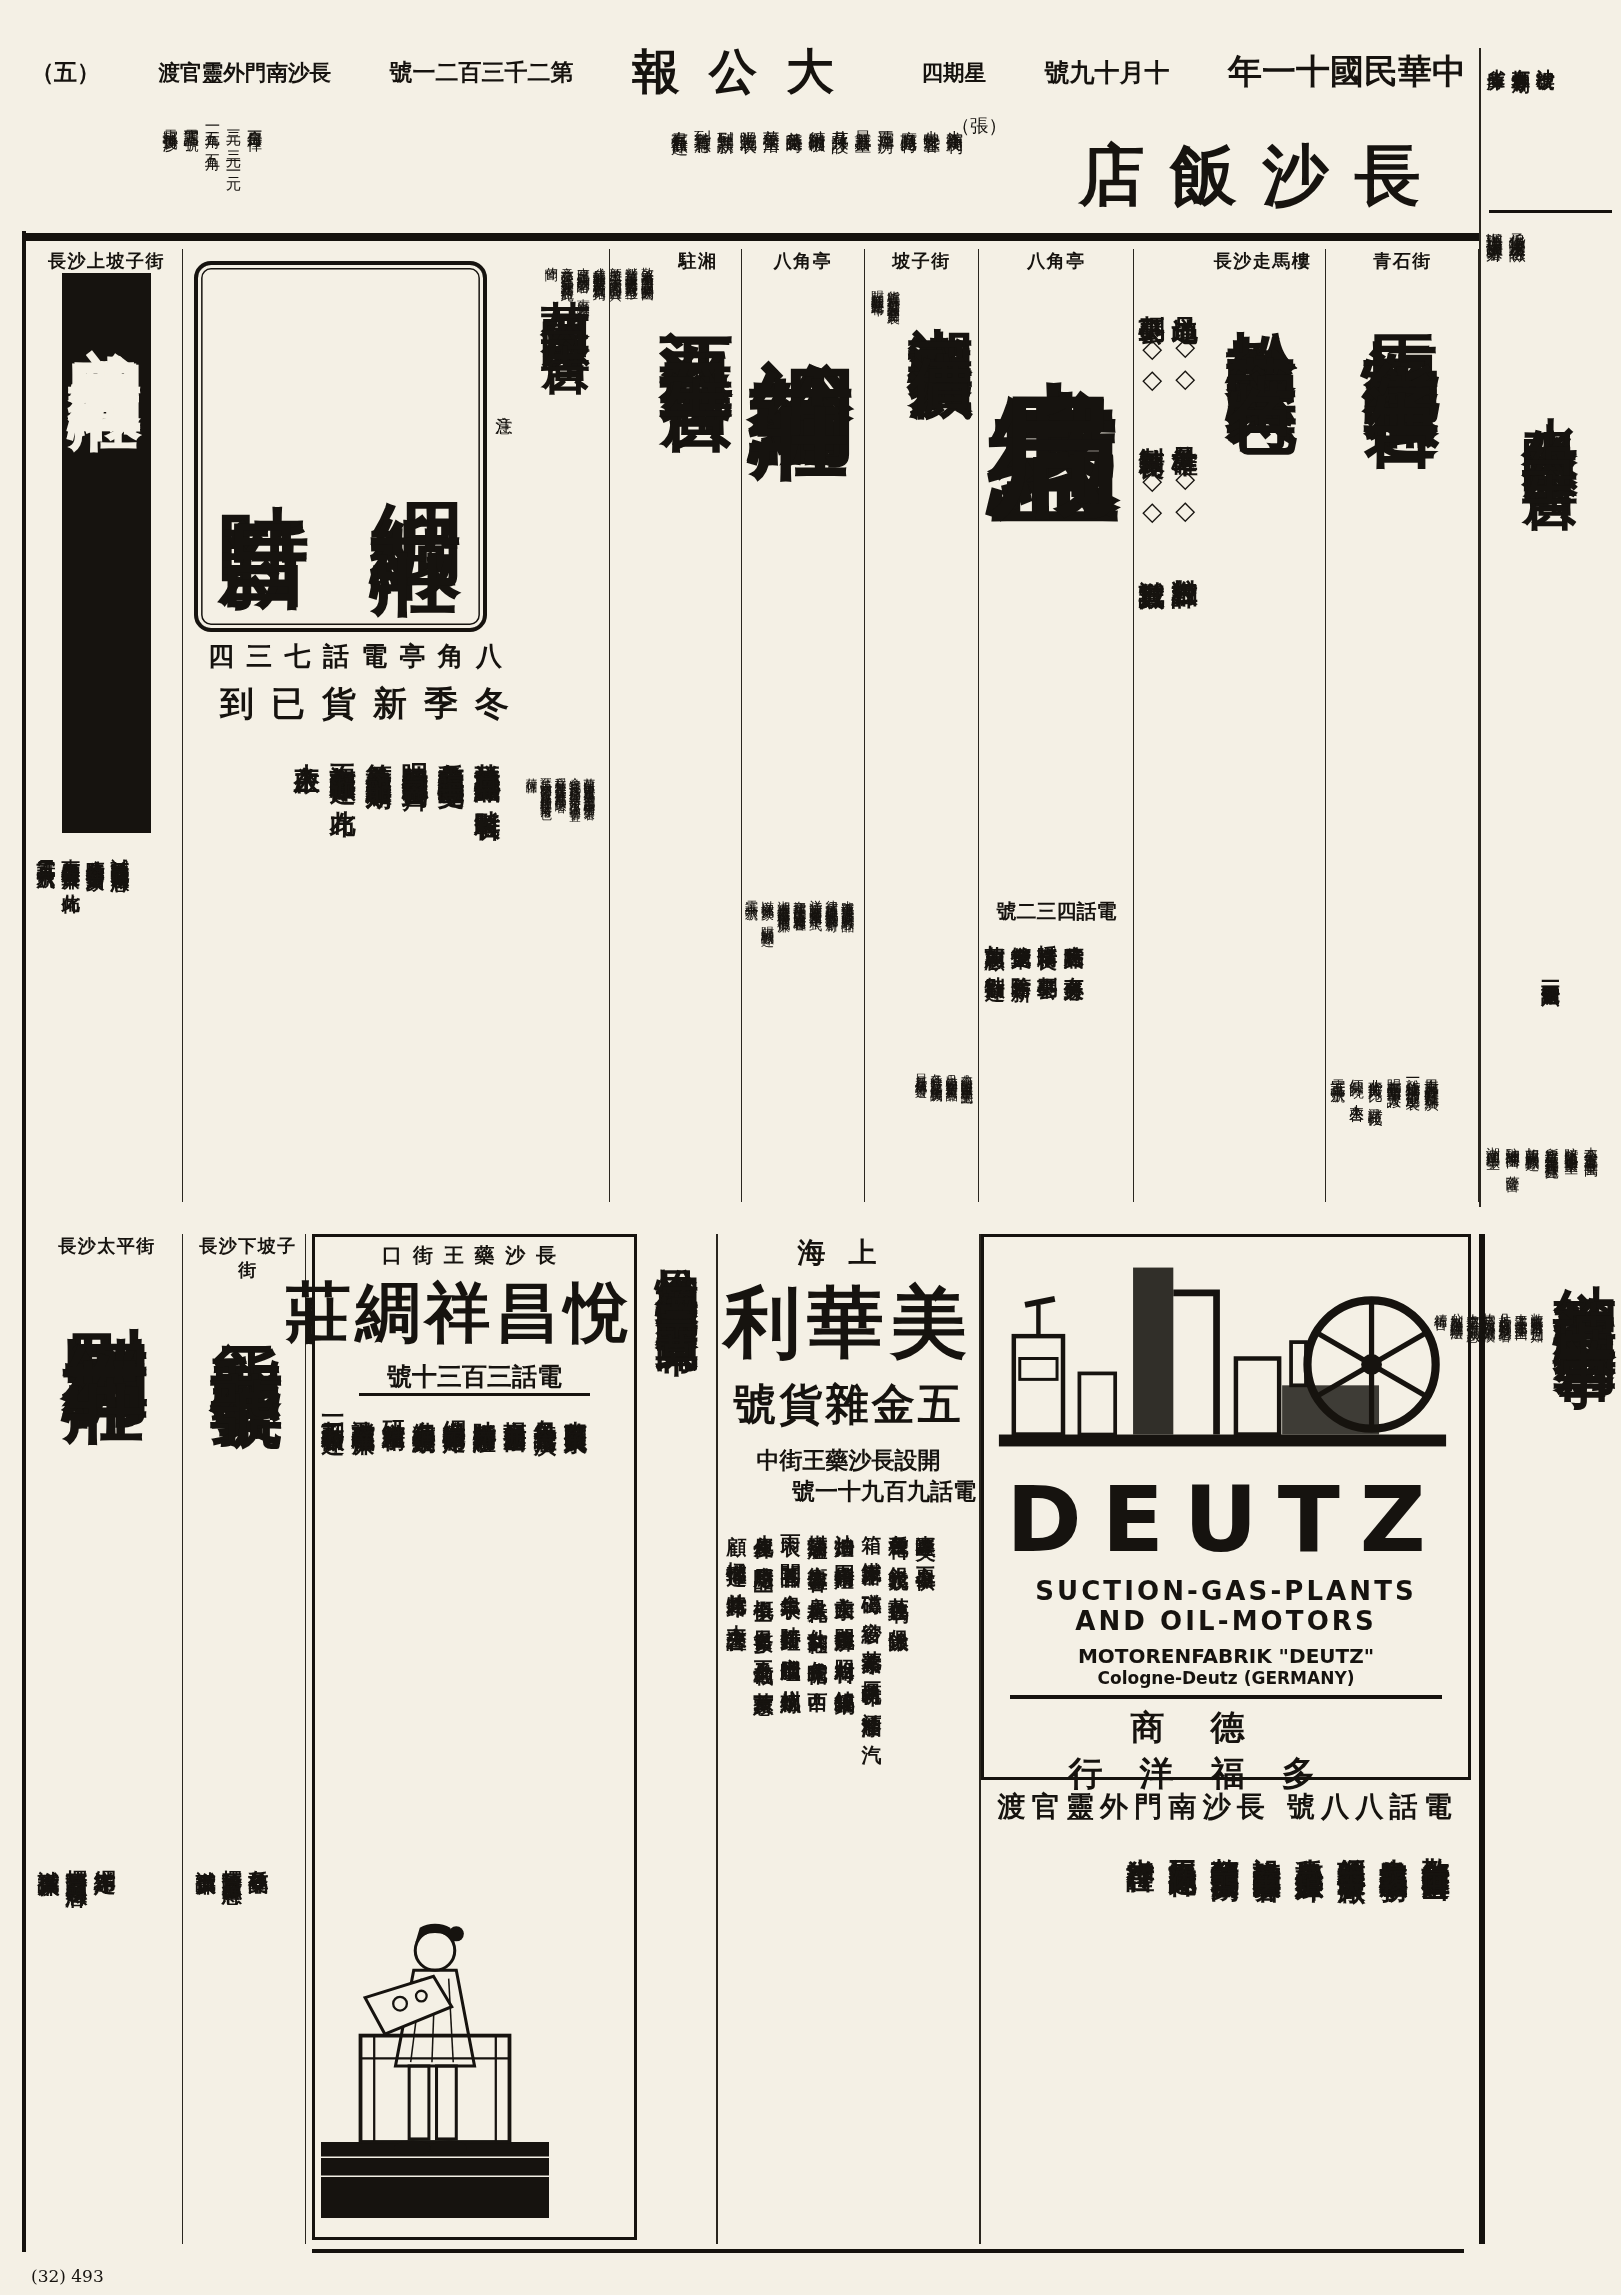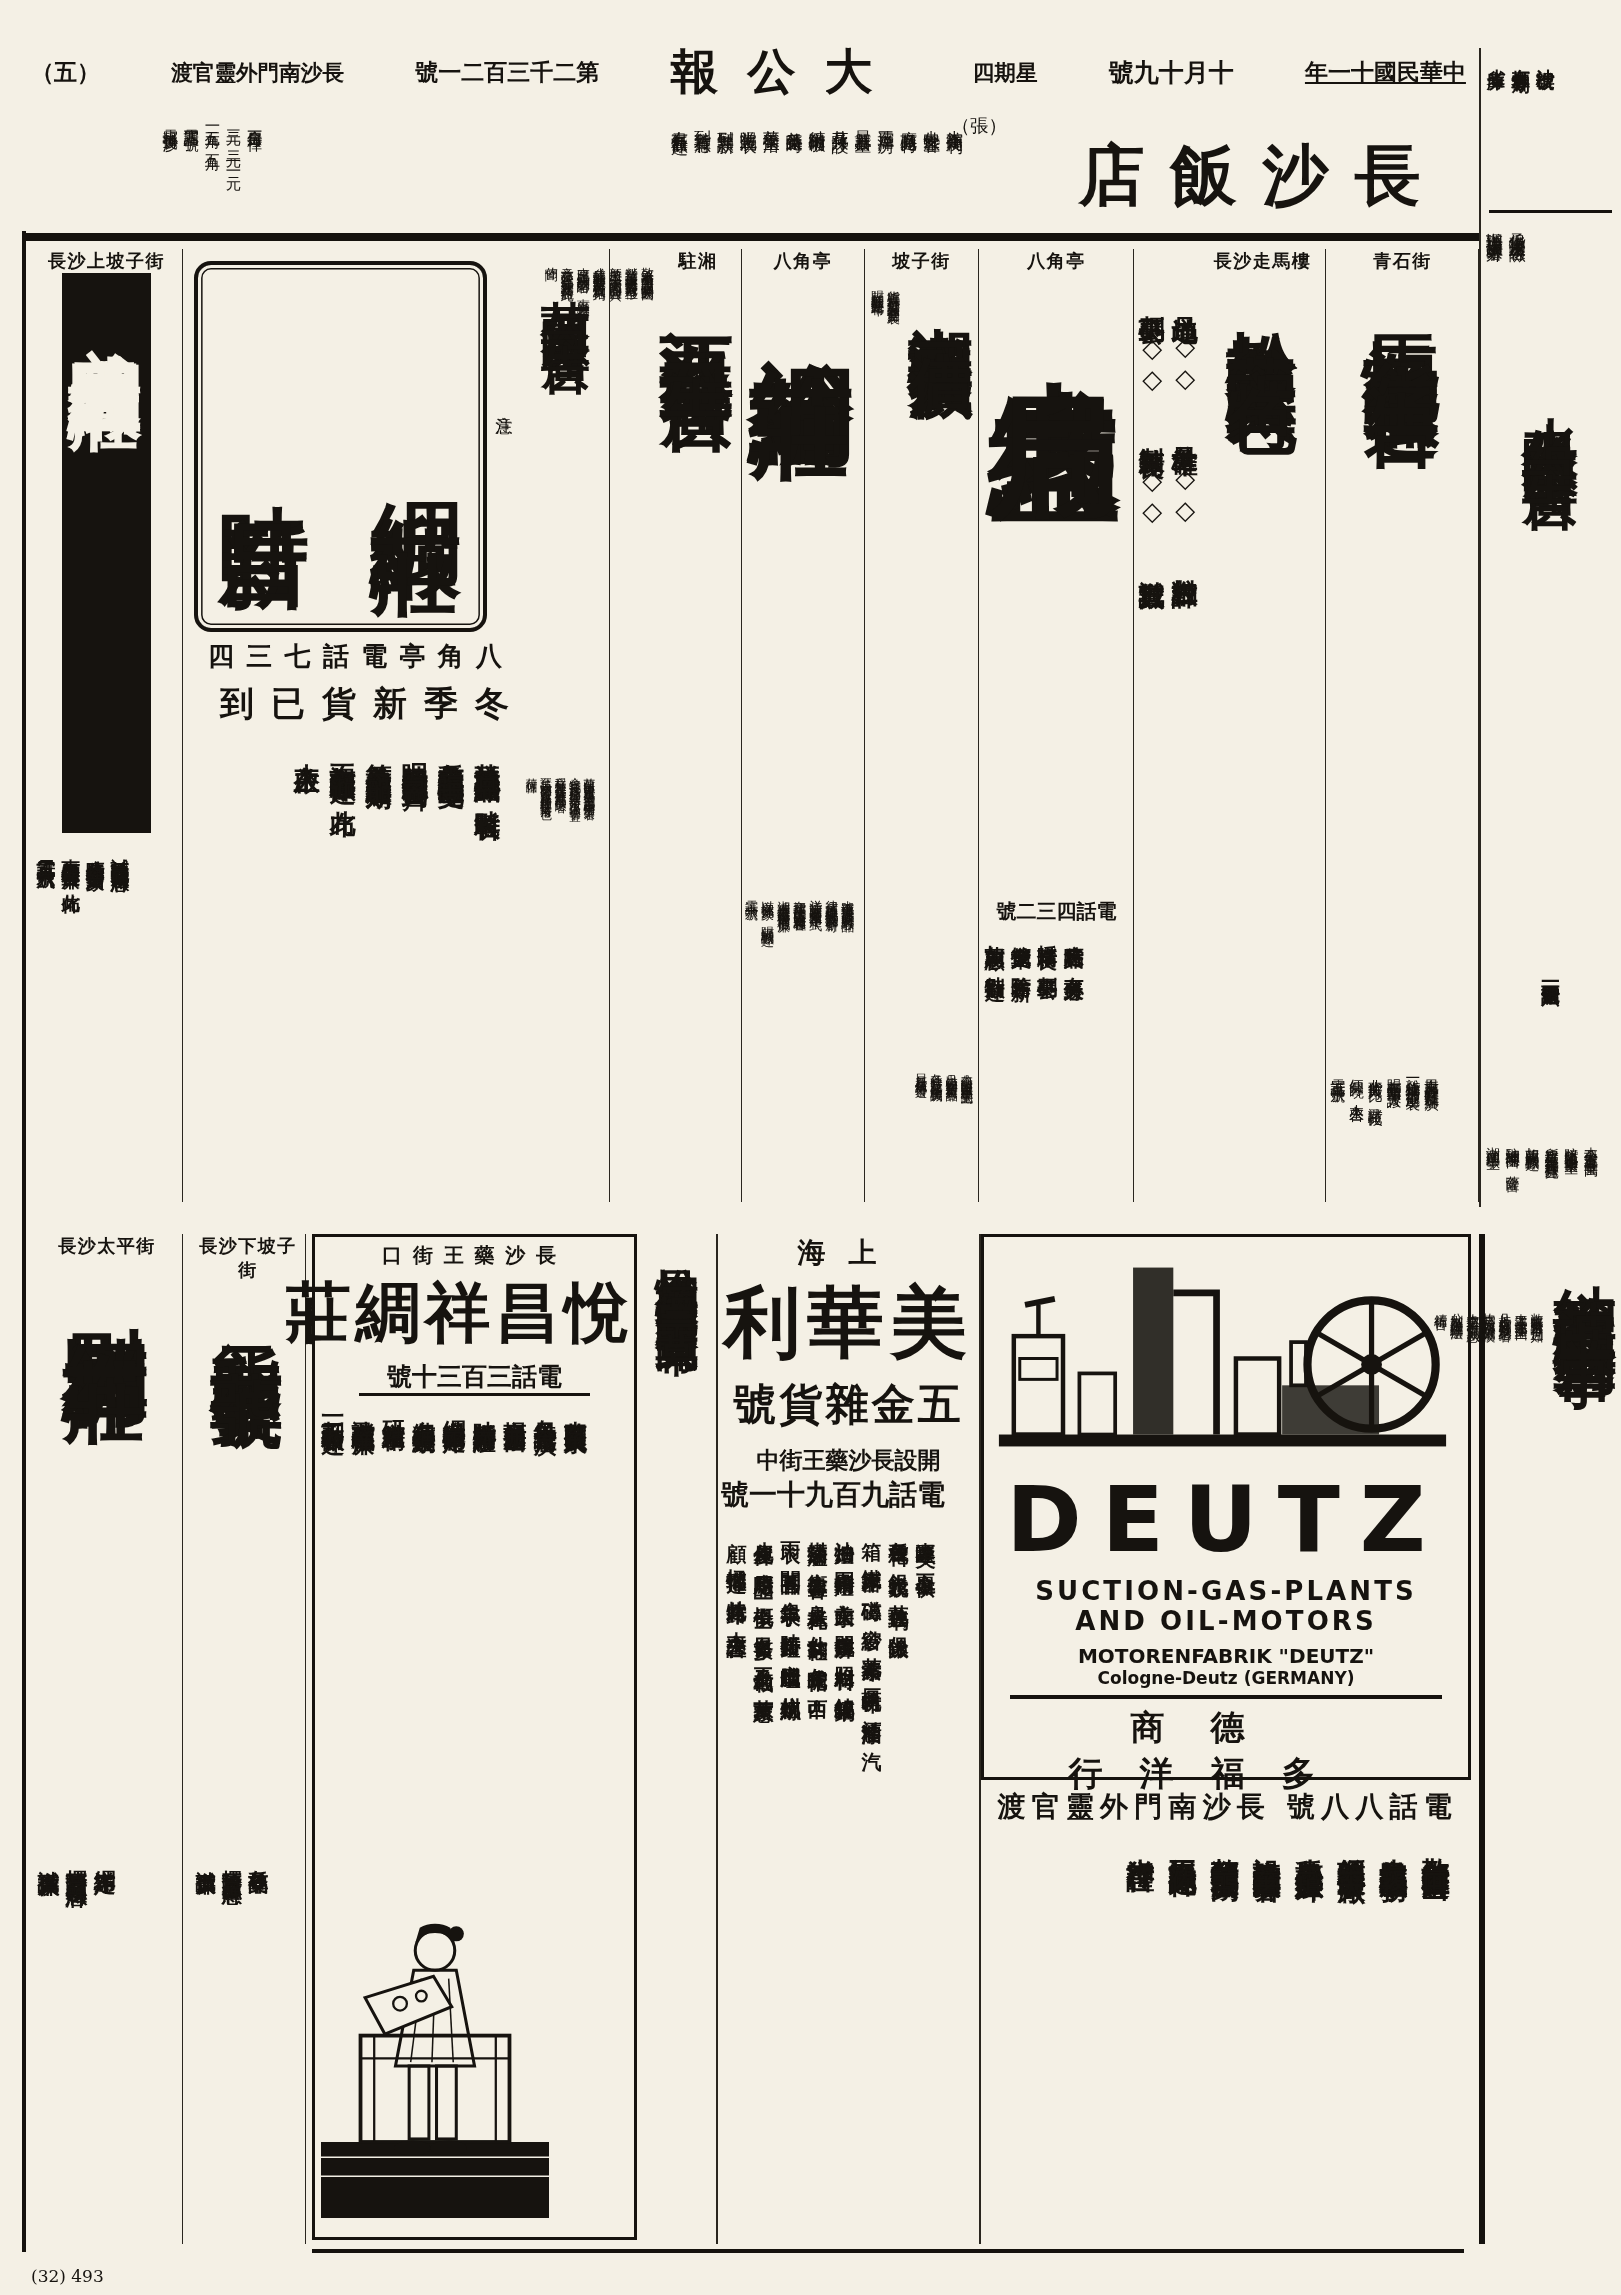--- a/index.html
+++ b/index.html
@@ -30,21 +30,21 @@
 
   <div class="rule" style="left:21.6px;top:231px;width:4.6px;height:2021px;"></div>
 
   <div class="abs" style="left:31px;top:45px;width:1435px;height:54px;display:flex;align-items:center;justify-content:space-between;">
     <span style="font-size:23px;font-weight:700;">（五）</span>
     <span class="rtl" style="font-size:21.6px;font-weight:700;">長沙南門外靈官渡</span>
     <span class="rtl" style="font-size:23px;font-weight:700;">第二千三百二一號</span>
     <span class="rtl" style="font-size:48px;font-weight:700;letter-spacing:29px;">大公報</span>
     <span class="rtl" style="font-size:21.6px;font-weight:700;">星期四</span>
     <span class="rtl" style="font-size:25px;font-weight:700;">十月十九號</span>
-    <span class="rtl" style="font-size:23px;font-weight:700;text-decoration:underline;">中華民國十一年</span>
+    <span class="rtl" style="font-size:34px;font-weight:700;">中華民國十一年</span>
   </div>
 
   <div class="abs" style="left:31px;top:108px;width:1431px;height:123px;">
     <span class="rtl abs" style="right:15.4px;top:23px;font-size:66px;font-weight:700;letter-spacing:26px;margin-left:13px;">長沙飯店</span>
     <span class="abs" style="right:455px;top:4.6px;font-size:18.5px;">（張）</span>
     <div class="cols abs smalltxt" style="right:494px;top:9.3px;width:679px;height:108px;">
 
     <div class="col">本館爲便利</div>
         <div class="col">中外旅客暨</div>
         <div class="col">廠商起見特</div>
@@ -286,21 +286,21 @@
       <div class="col" style="margin:0 10.8px;">敝行均可代爲辦理倘蒙下問</div>
       <div class="col" style="margin:0 10.8px;">無不竭誠歡迎此佈</div>
       <div class="col" style="margin:0 10.8px;">本洋行謹啓</div>
     </div>
 
   <div class="bblk" style="left:716px;width:255px;border-right:2.3px solid #2a261f;border-left:2.3px solid #2a261f;padding:0 3.1px;">
     <div class="rtl" style="text-align:center;font-size:28px;font-weight:700;letter-spacing:23px;">上海</div>
     <div class="rtl" style="text-align:center;font-size:77px;font-weight:700;letter-spacing:6.2px;font-family:'DejaVu Serif',serif;">美華利</div>
     <div class="rtl" style="text-align:center;font-size:43px;font-weight:700;letter-spacing:3.1px;">五金雜貨號</div>
     <div class="rtl" style="text-align:center;font-size:23px;font-weight:700;margin-top:10.8px;">開設長沙藥王街中</div>
-    <div class="rtl" style="text-align:left;font-size:28px;font-weight:700;">電話九百九十一號</div>
+    <div class="rtl" style="text-align:right;font-size:23px;font-weight:700;">電話九百九十一號</div>
     <div class="cols" style="height:694px;font-size:20px;font-weight:700;margin-top:12.3px;">
 
     <div class="col" style="margin:0 4.6px;">專運歐美 五金器俱</div>
         <div class="col" style="margin:0 4.6px;">各種電料 銀光衣鏡 花色玻璃 保險銀</div>
         <div class="col" style="margin:0 4.6px;">箱 鐵床木器 磁磚 窗紗 花素漆布 厚薄帆布 酒精油漆 汽</div>
         <div class="col" style="margin:0 4.6px;">油抬燈 圍燈轎燈 美女山水 門鏡畫屏 照相材料 純錫罐鍋</div>
         <div class="col" style="margin:0 4.6px;">煤油茶爐 衛生盤香 臭水樟丸 仕女翻鞋 各式呢帽 中西</div>
         <div class="col" style="margin:0 4.6px;">雨衣 閨閣香品 金銀手表 時新掛鐘 蜜臘烟咀 杭州烟絲</div>
         <div class="col" style="margin:0 4.6px;">皮包皮件 應時用品 一概俱全 名目繁多 不及備載 荷蒙惠</div>
         <div class="col" style="margin:0 4.6px;">顧 極端懽迎 特此露布 本主人謹啓</div>

